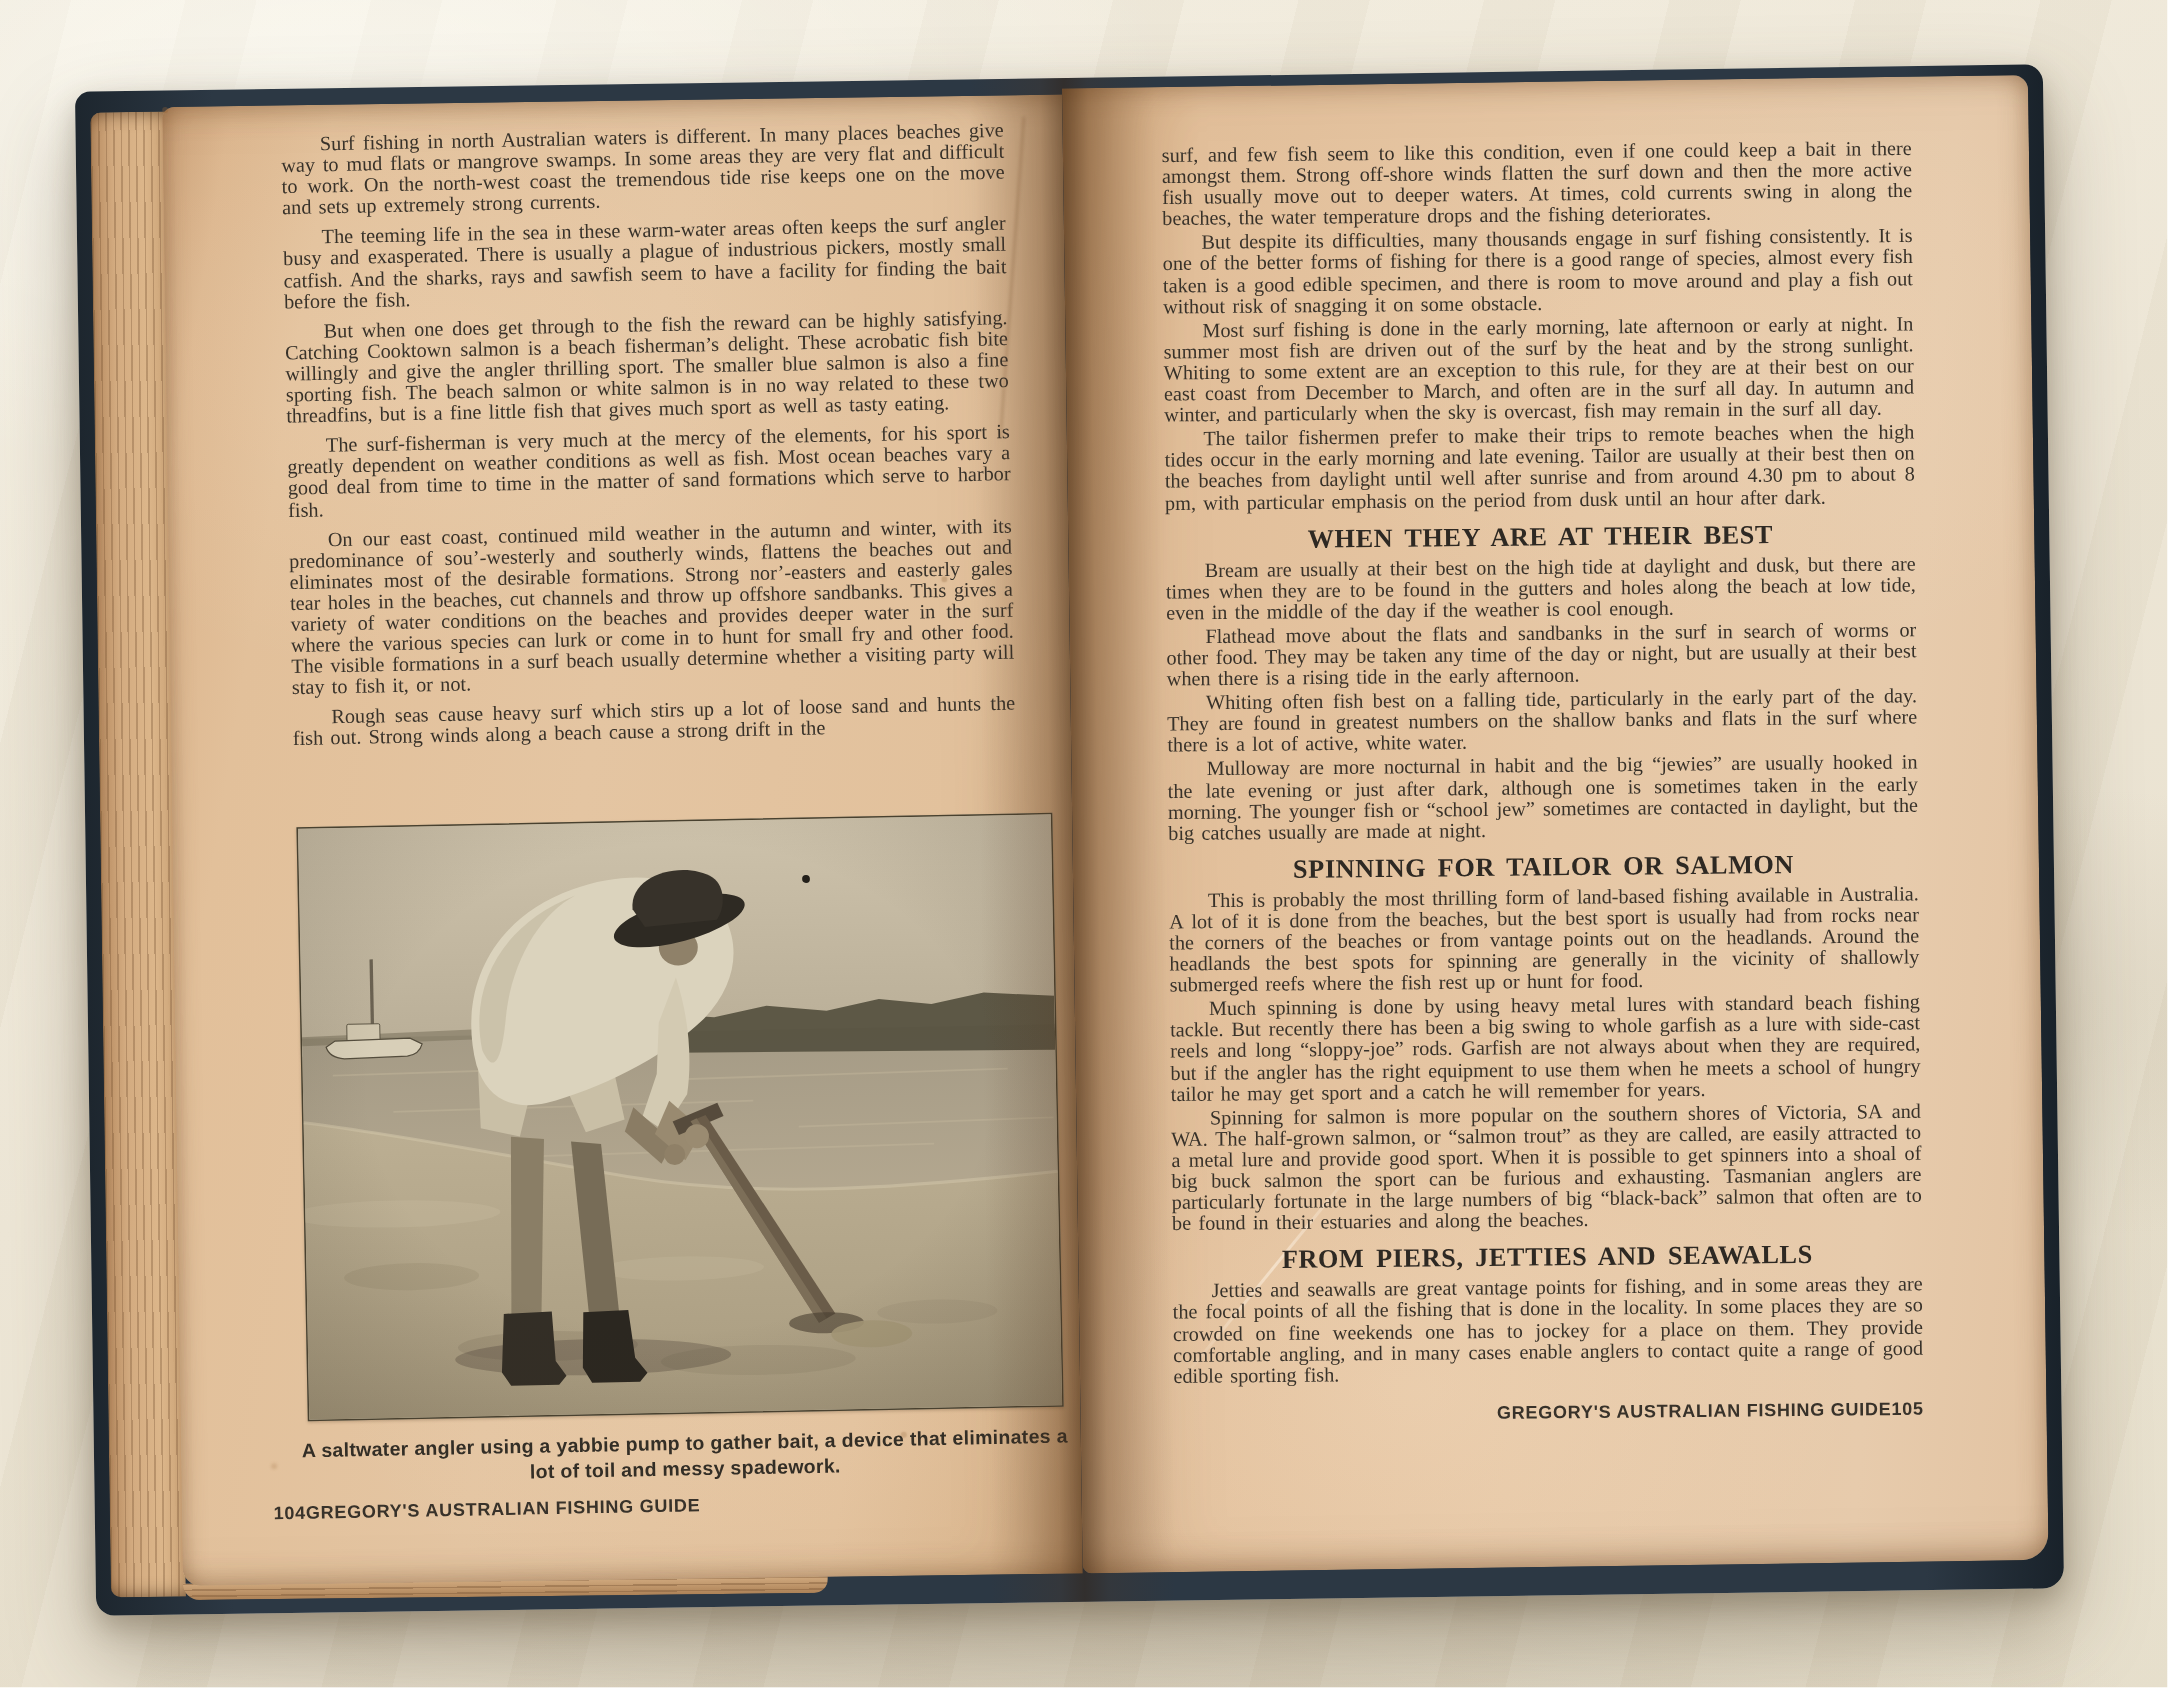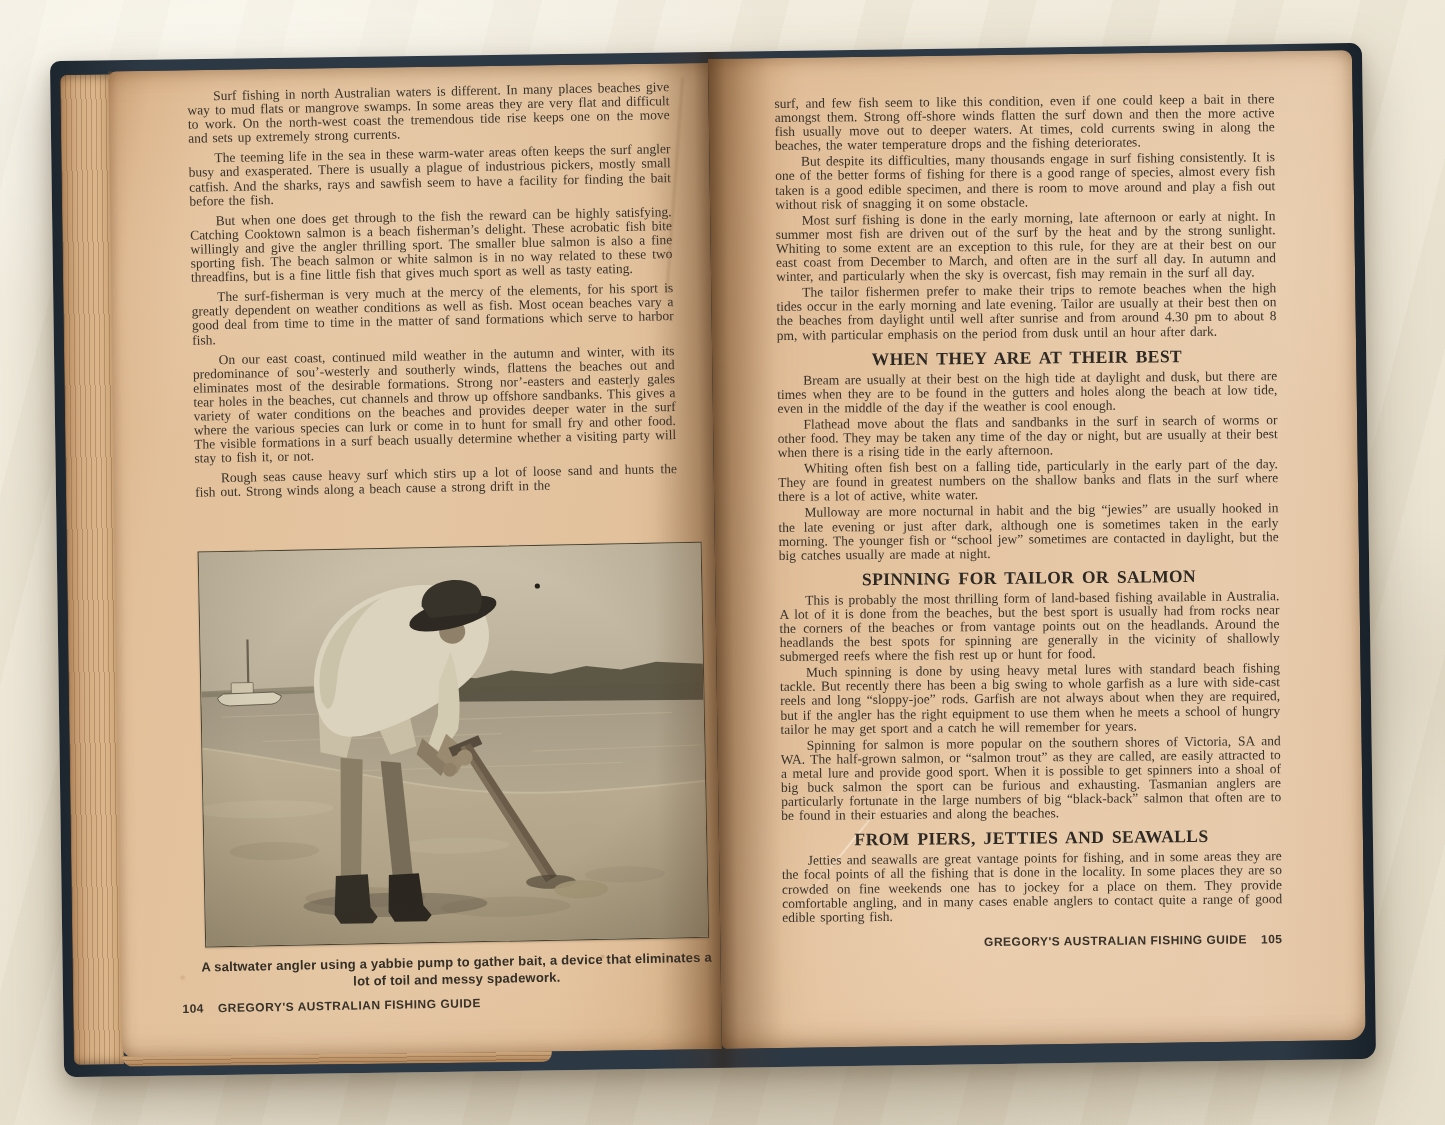--- a/index.html
+++ b/index.html
@@ -106,26 +106,26 @@
   .photo svg{display:block;}
   .caption{
     font-family:"Liberation Sans",sans-serif;font-size:13px;line-height:17px;
     font-weight:600;color:#332e26;text-align:center;margin:11px -8px 0 -8px;
     letter-spacing:0.2px;
   }
   .footer{
     font-family:"Liberation Sans",sans-serif;font-size:12px;font-weight:bold;
     color:#38322a;letter-spacing:0.5px;margin:9px 0 0 -24px;
   }
-  .footer .num{margin-right:14px;}
+  .footer .num{}
   .footer-right{
     font-family:"Liberation Sans",sans-serif;font-size:12px;font-weight:bold;
     color:#38322a;letter-spacing:0.5px;text-align:right;margin-top:12px;
   }
-  .footer-right .num{margin-left:14px;text-align:center;}
+  .footer-right .num{text-align:center;}
 
   .fox-spots{position:absolute;width:4px;height:4px;border-radius:50%;
     background:rgba(150,100,55,0.35);
     box-shadow:210px 740px 2px rgba(150,100,55,0.28), 515px 320px 1px rgba(140,95,50,0.30),
       60px 905px 2px rgba(150,100,55,0.22), 480px 890px 1px rgba(140,95,50,0.25);
   }
 </style>
 </head>
 <body>
 

